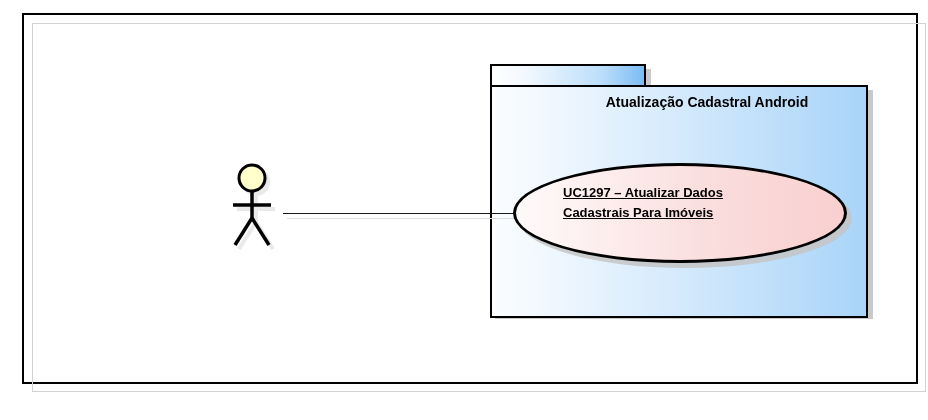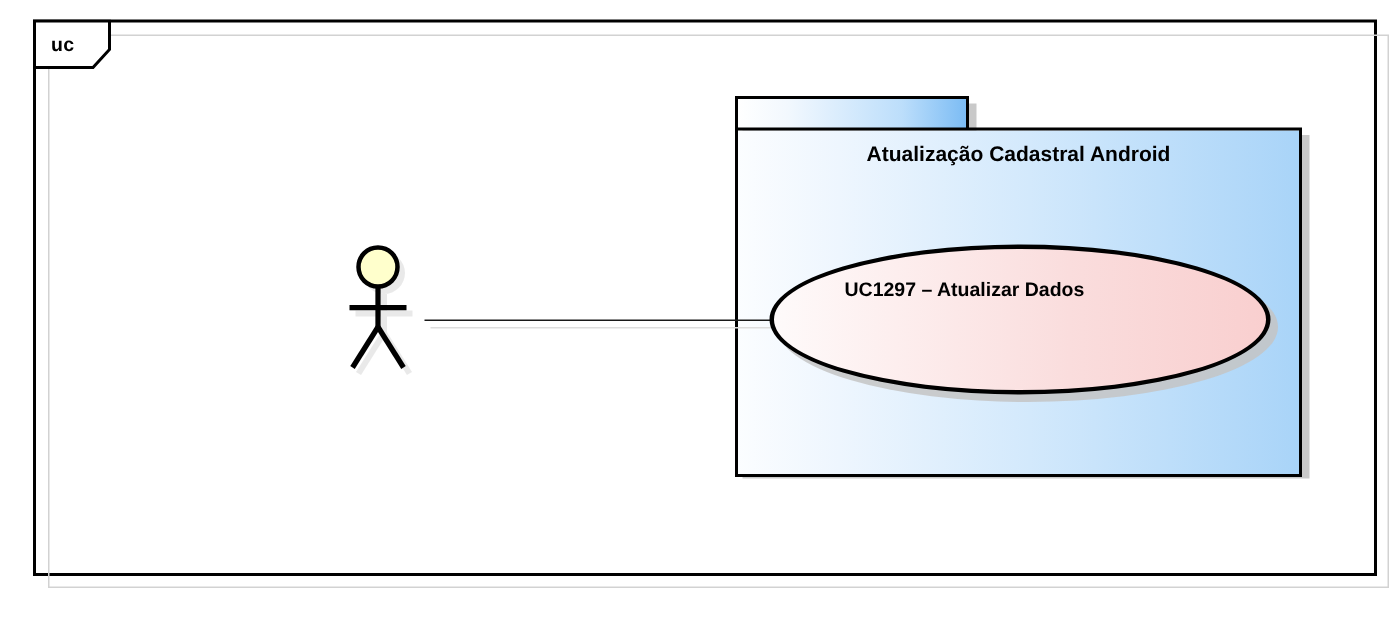--- a/index.html
+++ b/index.html
@@ -116,20 +116,21 @@
   .package-title {
     position: absolute;
     left: 0;
     top: 30px;
     width: 378px;
     text-align: center;
     font-size: 14px;
     font-weight: bold;
     color: #000000;
     white-space: nowrap;
+    padding-left: 28px;
   }
 
   
   .usecase {
     position: absolute;
     left: 513px;
     top: 163px;
     width: 334px;
     height: 100px;
   }
@@ -157,21 +158,21 @@
   .usecase-text {
     position: absolute;
     left: 50px;
     top: 20px;
     width: 250px;
     font-size: 13px;
     font-weight: bold;
     color: #000000;
     line-height: 20px;
   }
-  .usecase-text .uc-line { display: block; white-space: nowrap; }
+  .usecase-text .uc-line { display: block; white-space: nowrap; text-decoration: underline; }
 
   
   .actor {
     position: absolute;
     left: 222px;
     top: 160px;
     width: 80px;
     height: 92px;
   }
   .actor svg { display: block; }
@@ -214,45 +215,40 @@
   }
 </style>
 </head>
 <body>
 
 <div id="canvas">
 
   <div class="frame-outer"></div>
   <div class="frame-inner"></div>
 
-  <div class="frame-tab">
-    <svg width="52" height="34" viewBox="0 0 52 34" xmlns="http://www.w3.org/2000/svg">
-      <path d="M1,1 L51,1 L51,20 L40,32 L1,32 Z" fill="#ffffff" stroke="#000000" stroke-width="2"></path>
-    </svg>
-    <span class="frame-tab-label">uc</span>
-  </div>
 
   <div class="package">
     <div class="package-shadow-tab"></div>
     <div class="package-shadow-body"></div>
     <div class="package-tab"></div>
     <div class="package-body"></div>
     <div class="package-title">Atualização Cadastral Android</div>
   </div>
 
   <div class="association">
     <div class="association-shadow"></div>
     <div class="association-line"></div>
   </div>
 
   <div class="usecase">
     <div class="usecase-shadow"></div>
     <div class="usecase-shape"></div>
     <div class="usecase-text">
       <span class="uc-line">UC1297 – Atualizar Dados</span>
+      <span class="uc-line">Cadastrais Para Imóveis</span>
     </div>
   </div>
 
   <div class="actor">
     <svg width="80" height="92" viewBox="0 0 80 92" xmlns="http://www.w3.org/2000/svg">
 
       <g opacity="0.18">
         <circle cx="34" cy="22" r="14" fill="#8a8a8a"></circle>
         <line x1="34" y1="36" x2="34" y2="62" stroke="#8a8a8a" stroke-width="4"></line>
         <line x1="15" y1="49" x2="53" y2="49" stroke="#8a8a8a" stroke-width="4"></line>

